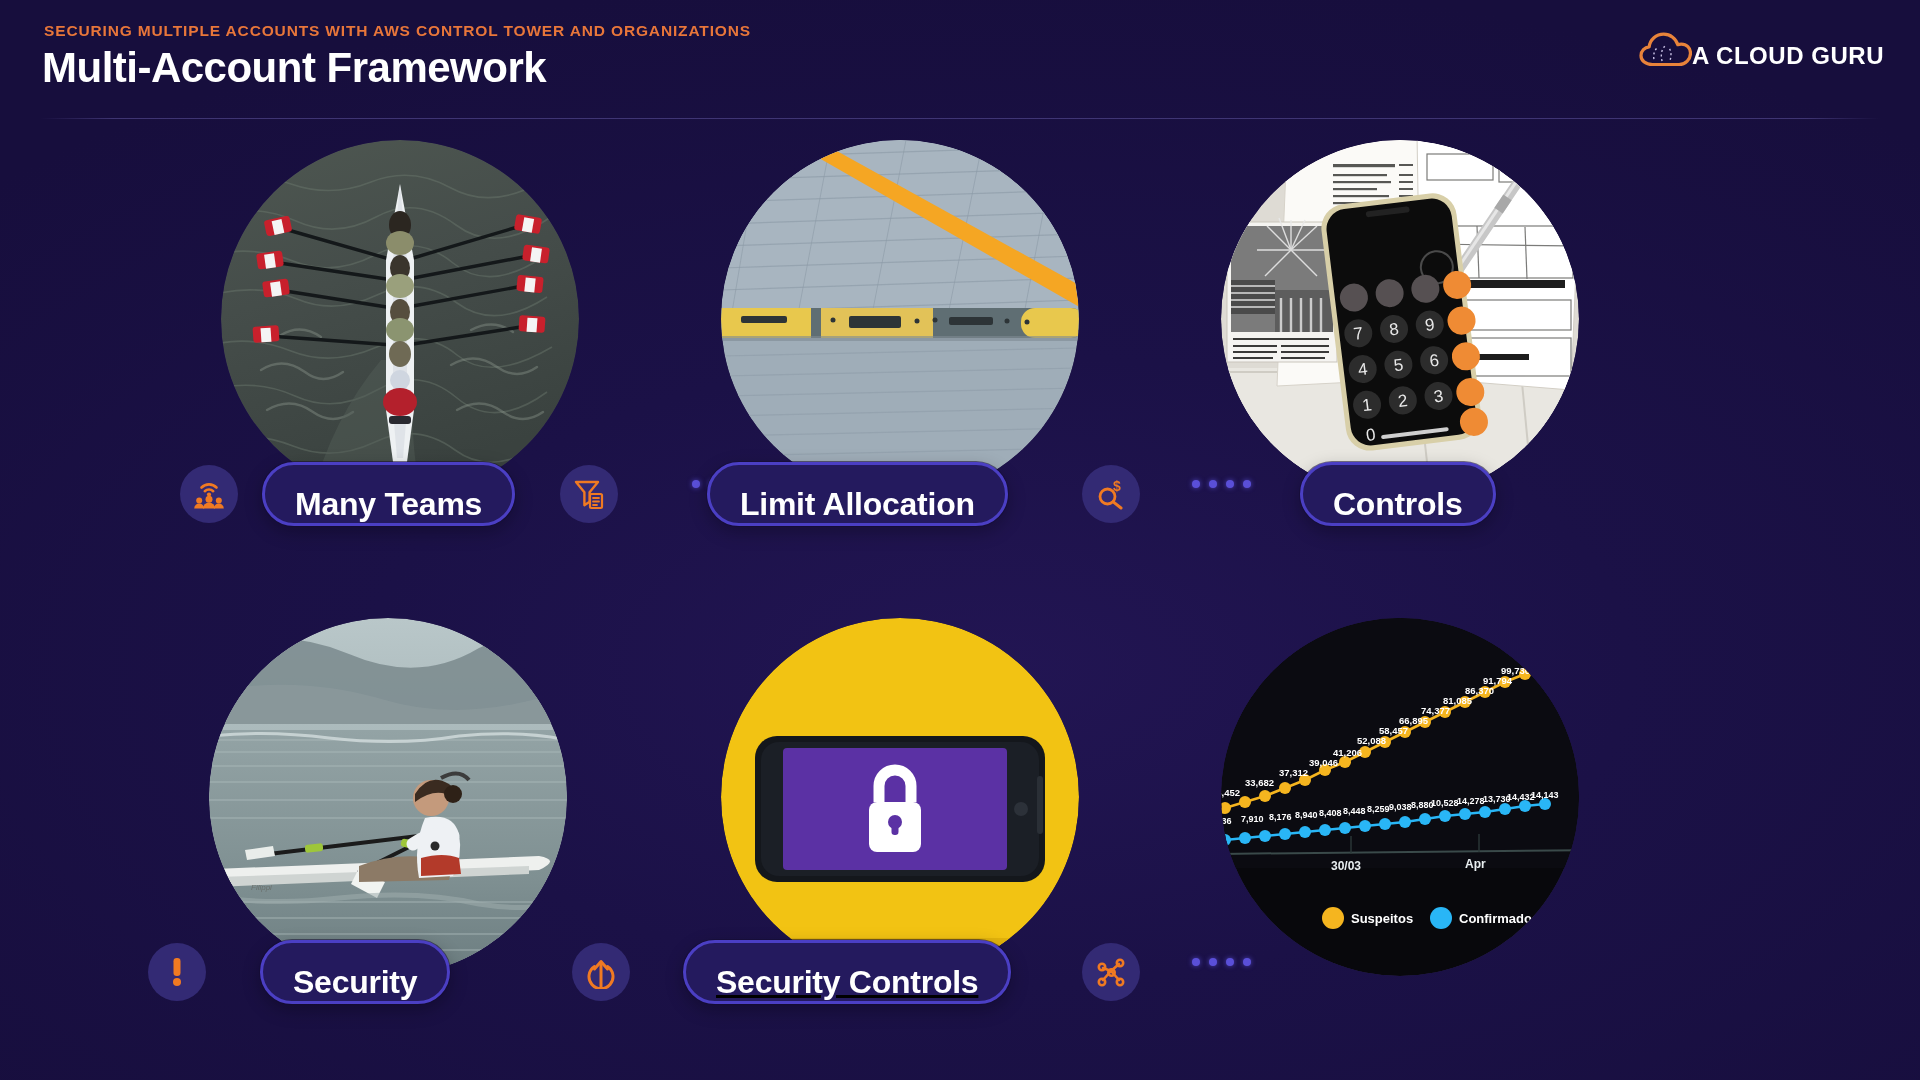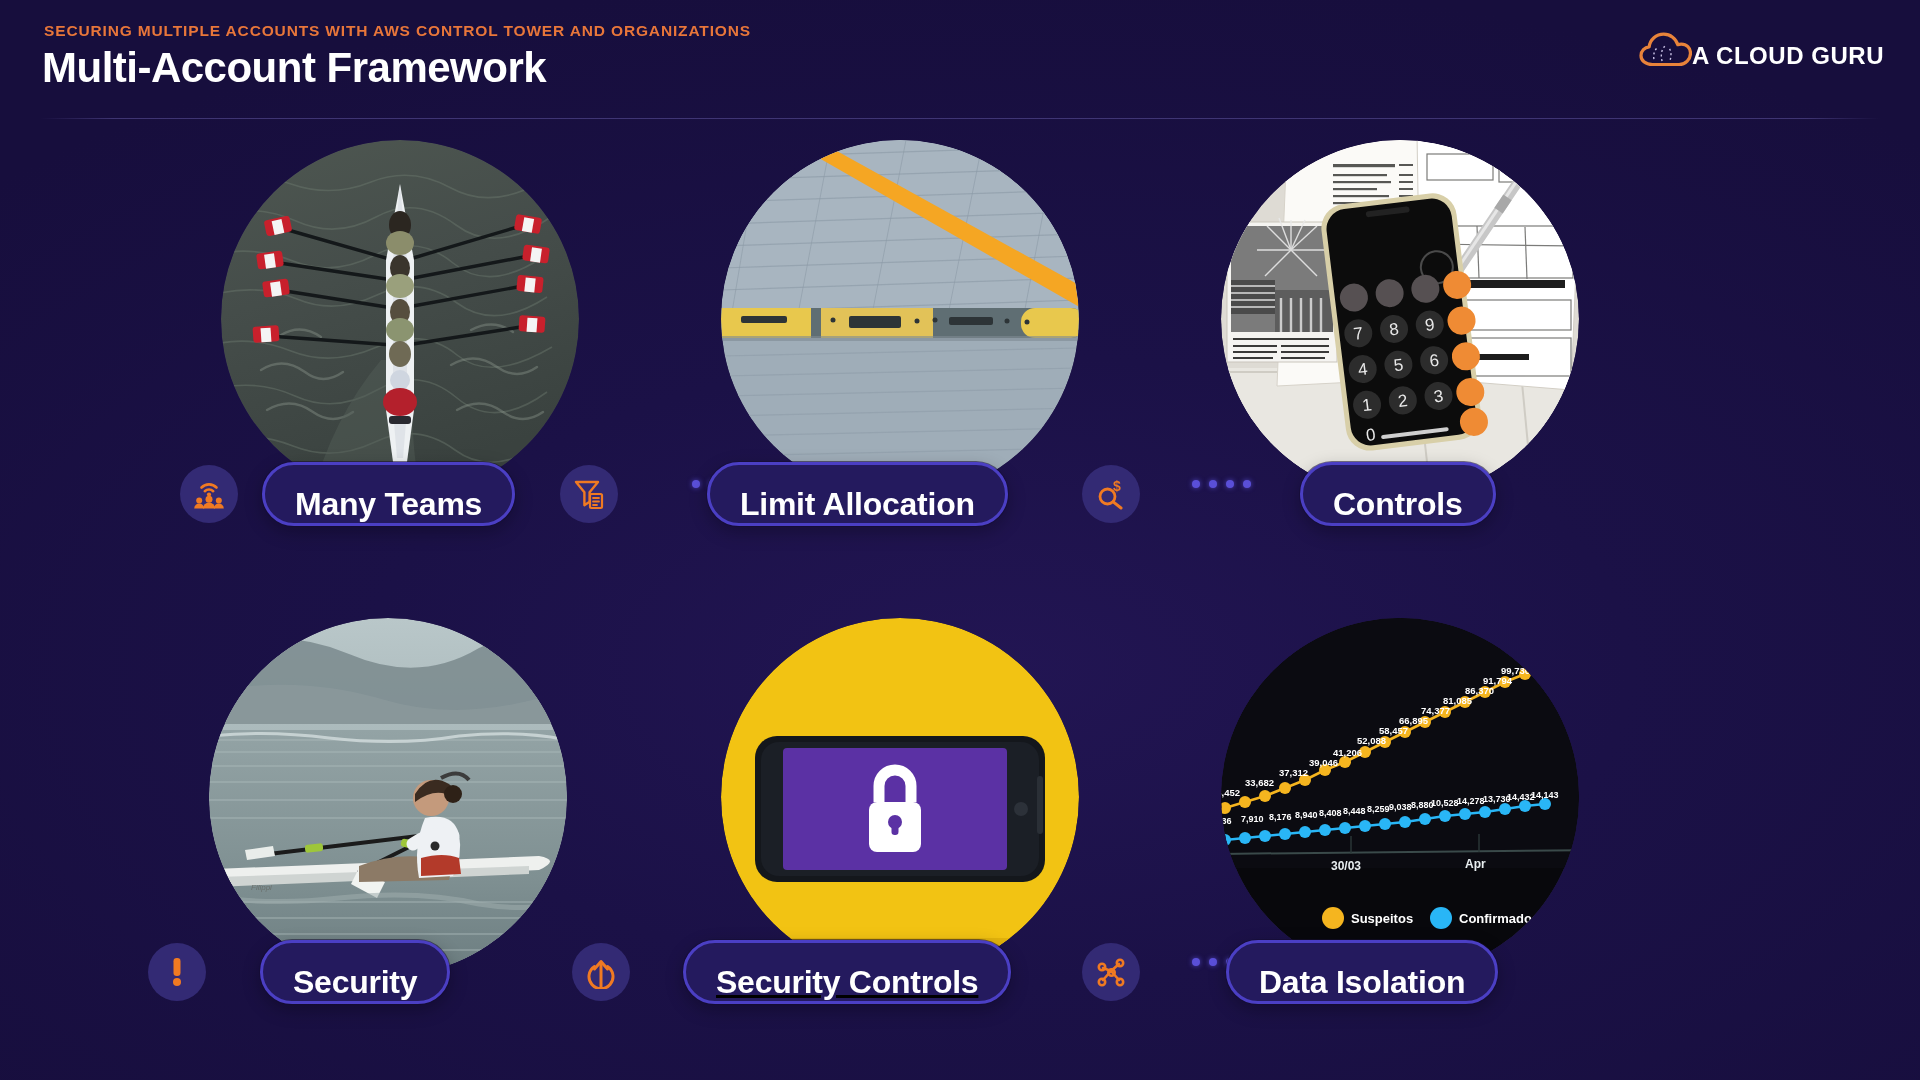--- a/index.html
+++ b/index.html
@@ -736,19 +736,16 @@
           </g>
           <g fill="none" stroke="#f07a22" stroke-width="2.6">
             <circle cx="7" cy="26" r="3.2"></circle>
             <circle cx="7" cy="11" r="3.2"></circle>
             <circle cx="16.5" cy="16.5" r="3.2"></circle>
             <circle cx="25" cy="26" r="3.2"></circle>
             <circle cx="25" cy="7" r="3.2"></circle>
           </g>
         </svg>
       </div>
-      <div class="pill" style="left:36px;">
-        <span class="pill-label">Data Isolation</span>
-      </div>
     </div>
   </div>
 
 </div>
 
 </body></html>

